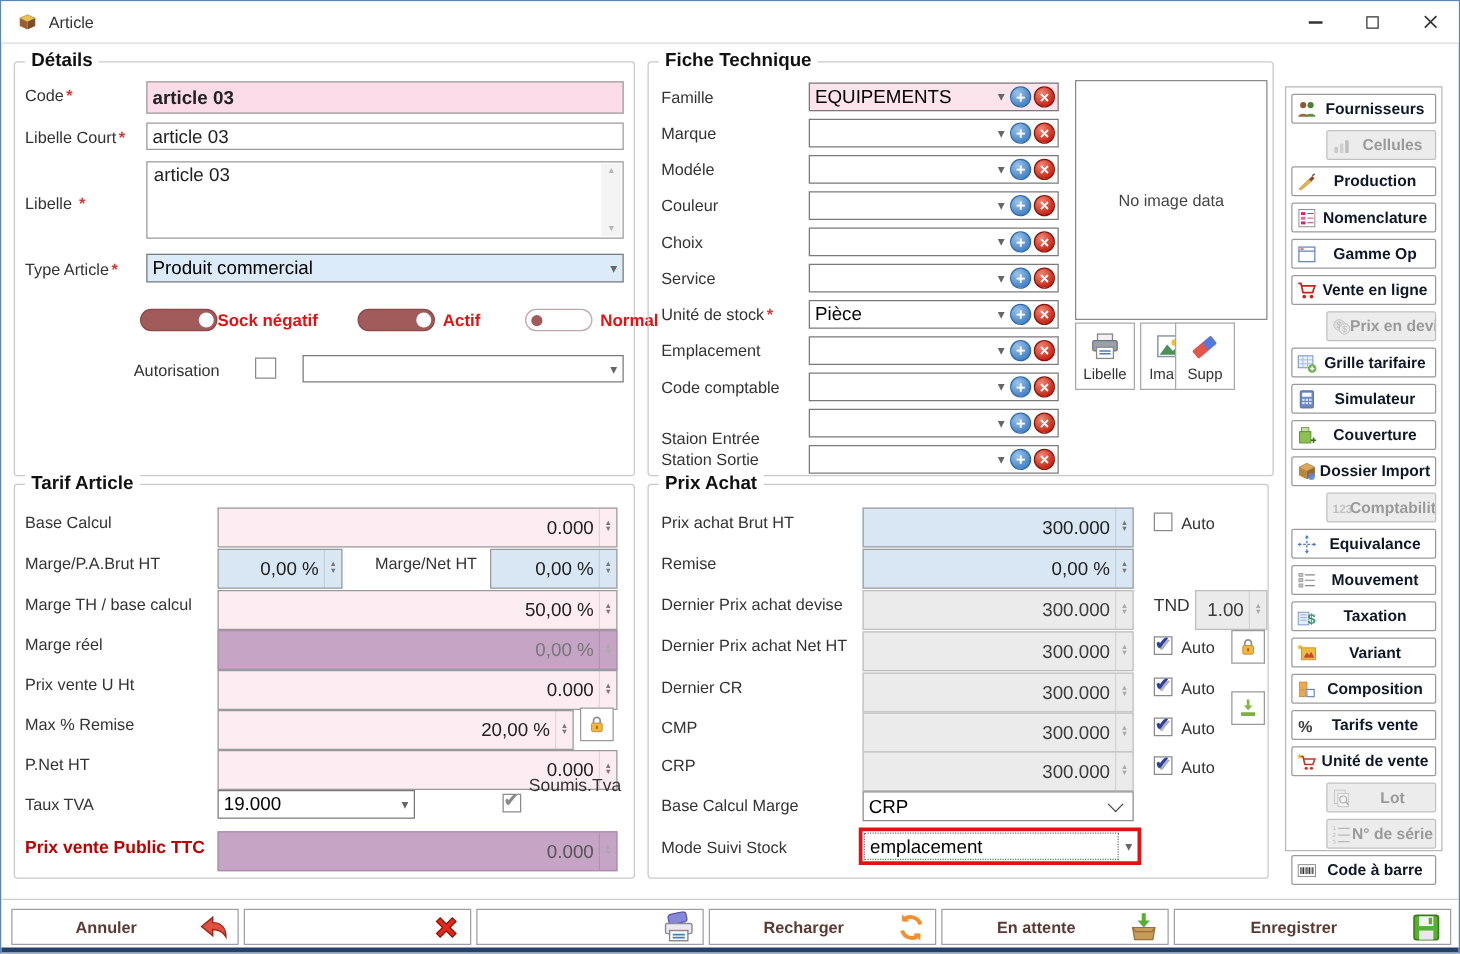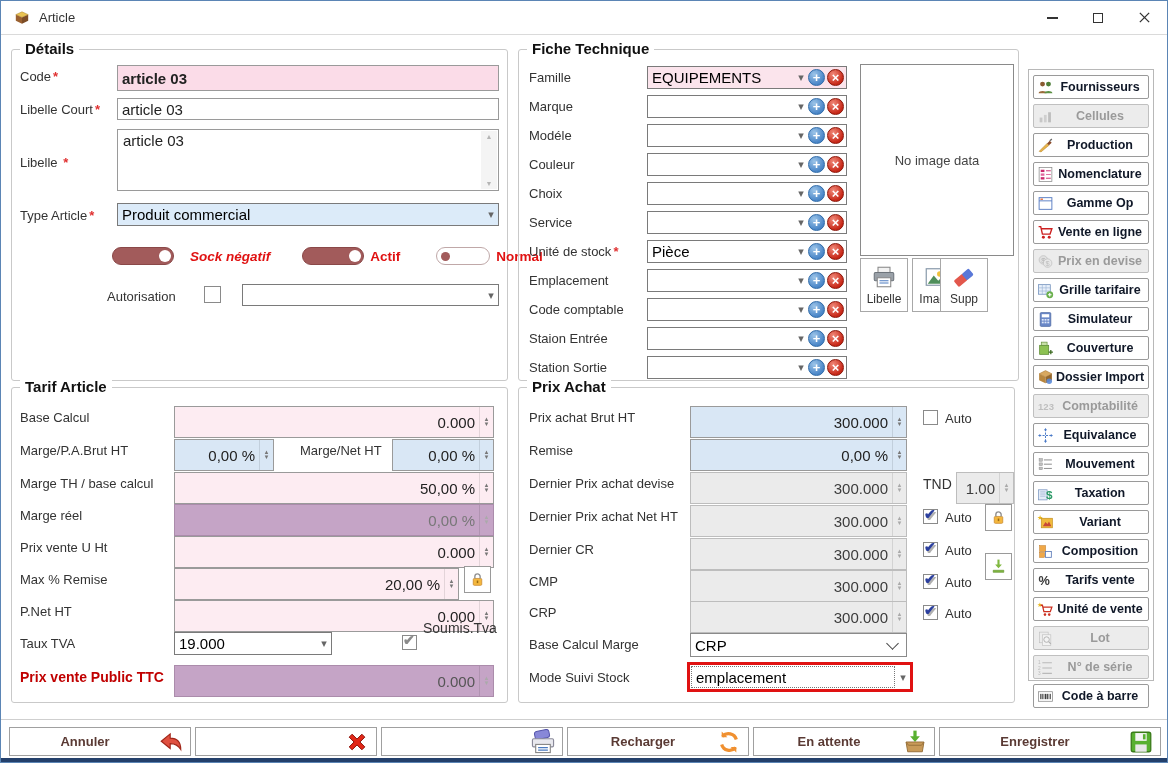--- a/index.html
+++ b/index.html
@@ -66,21 +66,21 @@
   
   .sqbtn{position:absolute;width:27px;height:27px;border:1px solid #9a9a9a;background:#fff;display:flex;align-items:center;justify-content:center;box-sizing:border-box;}
   
   .red-wrap{position:absolute;border:3px solid #e01212;background:#fff;display:flex;align-items:stretch;box-sizing:border-box;}
   .red-wrap .inner{flex:1;border:1px dotted #777;margin:1px;display:flex;align-items:center;padding-left:4px;font-size:15px;overflow:hidden;white-space:nowrap;}
   
   .sidebar{position:absolute;left:1027px;top:68px;width:126px;height:612px;border:1px solid #b8b8b8;box-sizing:border-box;padding:5px 4px;display:flex;flex-direction:column;gap:5px;}
   .sbtn{position:relative;height:24px;border:1px solid #9a9a9a;border-radius:2px;background:#fff;display:flex;align-items:center;box-sizing:border-box;flex:0 0 auto;overflow:hidden;}
   .sbtn .ic{position:absolute;left:3px;}
   .sbtn .t{flex:1;text-align:center;font-size:12.5px;font-weight:bold;color:#101828;padding-left:18px;white-space:nowrap;overflow:hidden;}
-  .sbtn.disabled{background:#ececec;border-color:#c0c0c0;}
+  .sbtn.disabled{background:#ececec;border-color:#c0c0c0;margin-left:28px;}
   .sbtn.disabled .t{color:#9a9a9a;}
   .sbtn.disabled .ic{filter:grayscale(1) opacity(.55);}
   
   .footer-line{position:absolute;left:0;right:0;top:718px;height:1px;background:#cfcfcf;}
   .fbtn{position:absolute;top:726px;height:29px;border:1px solid #a0a0a0;background:#fff;box-sizing:border-box;}
   .fbtn .t{position:absolute;left:0;right:30px;top:0;bottom:0;display:flex;align-items:center;justify-content:center;font-size:13px;font-weight:bold;color:#5a3a34;}
   .fbtn .ic{position:absolute;right:6px;top:1px;}
   .ic{display:inline-flex;align-items:center;justify-content:center;flex:0 0 auto;}
   .ttc-lbl{font-weight:bold;color:#c00000;font-size:14px;}
   .boldval{font-weight:bold;}
@@ -137,21 +137,21 @@
     </div>
 
     <span class="lbl" style="left:8px;top:158px"><span>Type Article</span><span class="req">*</span></span>
     <div class="combo blue" style="left:105px;top:153px;width:382px;height:23px;background:#dcebf9">
       <span class="v" style="font-size:15px">Produit commercial</span>
       <span class="darr">▾</span>
     </div>
 
     <div id="toggles" style="position:absolute;left:100px;top:197px;display:flex;align-items:center;">
         <span class="toggle on"></span>
-        <span class="tog-lbl" style="margin: 0px 32px 0px 16px; font-style: italic;">Sock négatif</span>
+        <span class="tog-lbl" style="margin: 0px 32px 0px 0;">Sock négatif</span>
         <span class="toggle on"></span>
         <span class="tog-lbl" style="margin: 0px 36px 0px 6px;">Actif</span>
         <span class="toggle off"></span>
         <span class="tog-lbl" style="margin: 0px 0px 0px 6px;">Normal</span>
       </div>
 
     <span class="lbl" style="left:95px;top:239px">Autorisation</span>
     <span class="cb" style="position:absolute;left:192px;top:236px;width:17px;height:17px"></span>
     <div class="combo" style="left:230px;top:234px;width:257px;height:22px">
       <span class="v"></span>
@@ -237,21 +237,21 @@
         <div class="fiche-row" style="top: 248px;">
           <span class="lbl" style="left: 10px; top: 4px;"><span>Code comptable</span></span>
           <div class="fcombo">
             <span class="v"></span>
             <span class="darr">▾</span>
             <span class="cbtn plus">+</span>
             <span class="cbtn del">×</span>
           </div>
         </div>
         <div class="fiche-row" style="top: 277px;">
-          <span class="lbl" style="left: 10px; top: 4px;"><span>Staion Entrée</span></span>
+          <span class="lbl" style="left: 10px; top: 16px;"><span>Staion Entrée</span></span>
           <div class="fcombo">
             <span class="v"></span>
             <span class="darr">▾</span>
             <span class="cbtn plus">+</span>
             <span class="cbtn del">×</span>
           </div>
         </div>
         <div class="fiche-row" style="top: 306px;">
           <span class="lbl" style="left: 10px; top: 4px;"><span>Station Sortie</span></span>
           <div class="fcombo">

